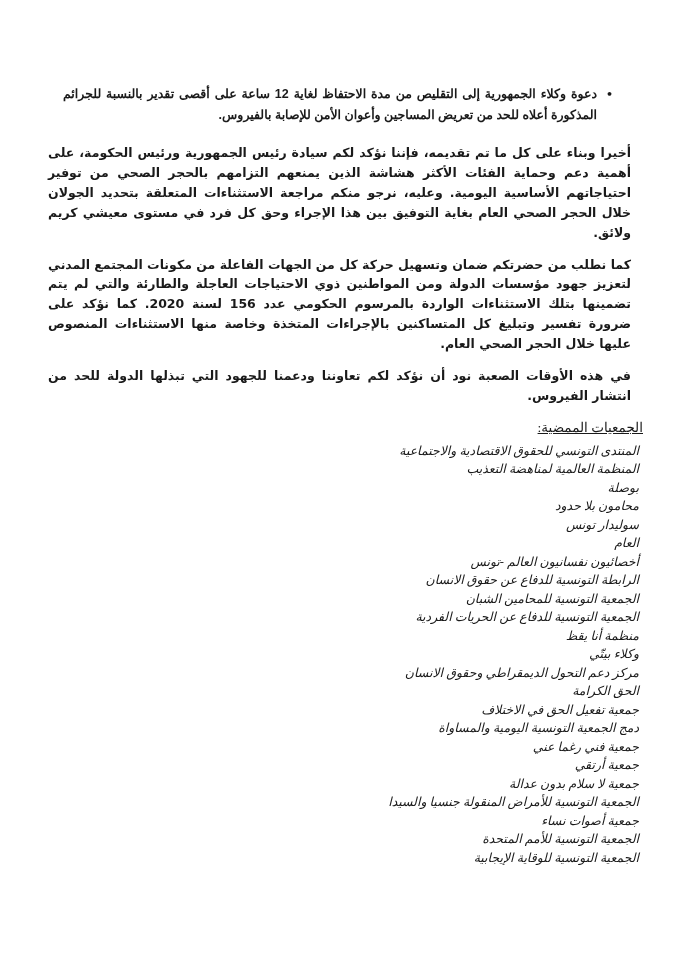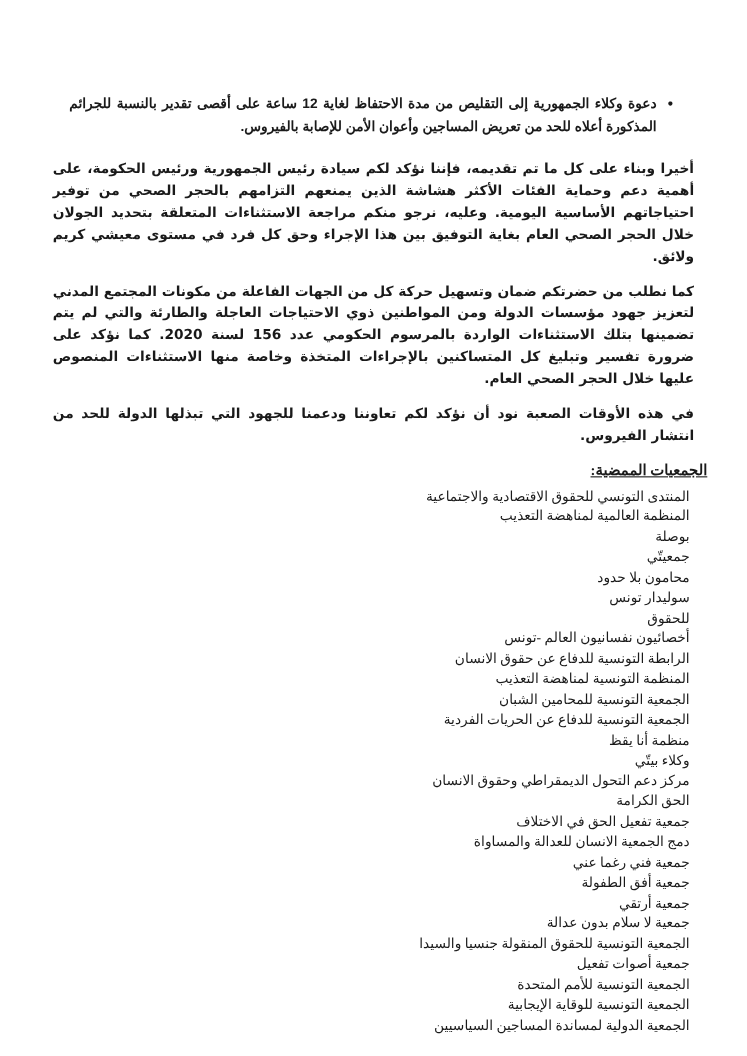--- a/index.html
+++ b/index.html
@@ -51,30 +51,31 @@
     font-family: "DejaVu Sans", sans-serif;
     font-weight: 600;
     font-size: 12.5px;
     line-height: 19.9px;
     text-align: justify;
   }
   
   .sig-heading {
     margin: 13px 0 0 0;
     font-family: "Liberation Serif", serif;
-    font-weight: 700;
+    font-weight: 400;
     font-size: 13.5px;
     line-height: 18px;
     text-decoration: underline;
   }
   
   .sig-list {
     list-style: none;
-    margin: 5px 16px 0 0;
+    margin: 5px 4px 0 0;
     padding: 0;
+    font-style: italic;
   }
   .sig-list li {
     font-family: "Liberation Serif", serif;
     font-weight: 400;
     font-size: 12.5px;
     line-height: 18.5px;
     white-space: nowrap;
   }
 </style>
 </head>
@@ -92,39 +93,35 @@
     <p>كما نطلب من حضرتكم ضمان وتسهيل حركة كل من الجهات الفاعلة من مكونات المجتمع المدني لتعزيز جهود مؤسسات الدولة ومن المواطنين ذوي الاحتياجات العاجلة والطارئة والتي لم يتم تضمينها بتلك الاستثناءات الواردة بالمرسوم الحكومي عدد 156 لسنة 2020. كما نؤكد على ضرورة تفسير وتبليغ كل المتساكنين بالإجراءات المتخذة وخاصة منها الاستثناءات المنصوص عليها خلال الحجر الصحي العام.</p>
     <p>في هذه الأوقات الصعبة نود أن نؤكد لكم تعاوننا ودعمنا للجهود التي تبذلها الدولة للحد من انتشار الفيروس.</p>
   </div>
 
   <h2 class="sig-heading">الجمعيات الممضية:</h2>
 
   <ul class="sig-list">
     <li>المنتدى التونسي للحقوق الاقتصادية والاجتماعية</li>
     <li>المنظمة العالمية لمناهضة التعذيب</li>
     <li>بوصلة</li>
-    <li>جمعيتّي</li>
     <li>محامون بلا حدود</li>
     <li>سوليدار تونس</li>
-    <li>للحقوق</li>
+    <li>العام</li>
     <li>أخصائيون نفسانيون العالم -تونس</li>
     <li>الرابطة التونسية للدفاع عن حقوق الانسان</li>
-    <li>المنظمة التونسية لمناهضة التعذيب</li>
     <li>الجمعية التونسية للمحامين الشبان</li>
     <li>الجمعية التونسية للدفاع عن الحريات الفردية</li>
     <li>منظمة أنا يقظ</li>
     <li>وكلاء بيتّي</li>
     <li>مركز دعم التحول الديمقراطي وحقوق الانسان</li>
     <li>الحق الكرامة</li>
     <li>جمعية تفعيل الحق في الاختلاف</li>
-    <li>دمج الجمعية الانسان للعدالة والمساواة</li>
+    <li>دمج الجمعية التونسية اليومية والمساواة</li>
     <li>جمعية فني رغما عني</li>
-    <li>جمعية أفق الطفولة</li>
     <li>جمعية أرتقي</li>
     <li>جمعية لا سلام بدون عدالة</li>
-    <li>الجمعية التونسية للحقوق المنقولة جنسيا والسيدا</li>
-    <li>جمعية أصوات تفعيل</li>
+    <li>الجمعية التونسية للأمراض المنقولة جنسيا والسيدا</li>
+    <li>جمعية أصوات نساء</li>
     <li>الجمعية التونسية للأمم المتحدة</li>
     <li>الجمعية التونسية للوقاية الإيجابية</li>
-    <li>الجمعية الدولية لمساندة المساجين السياسيين</li>
   </ul>
 
 </div>
 
 </body></html>

